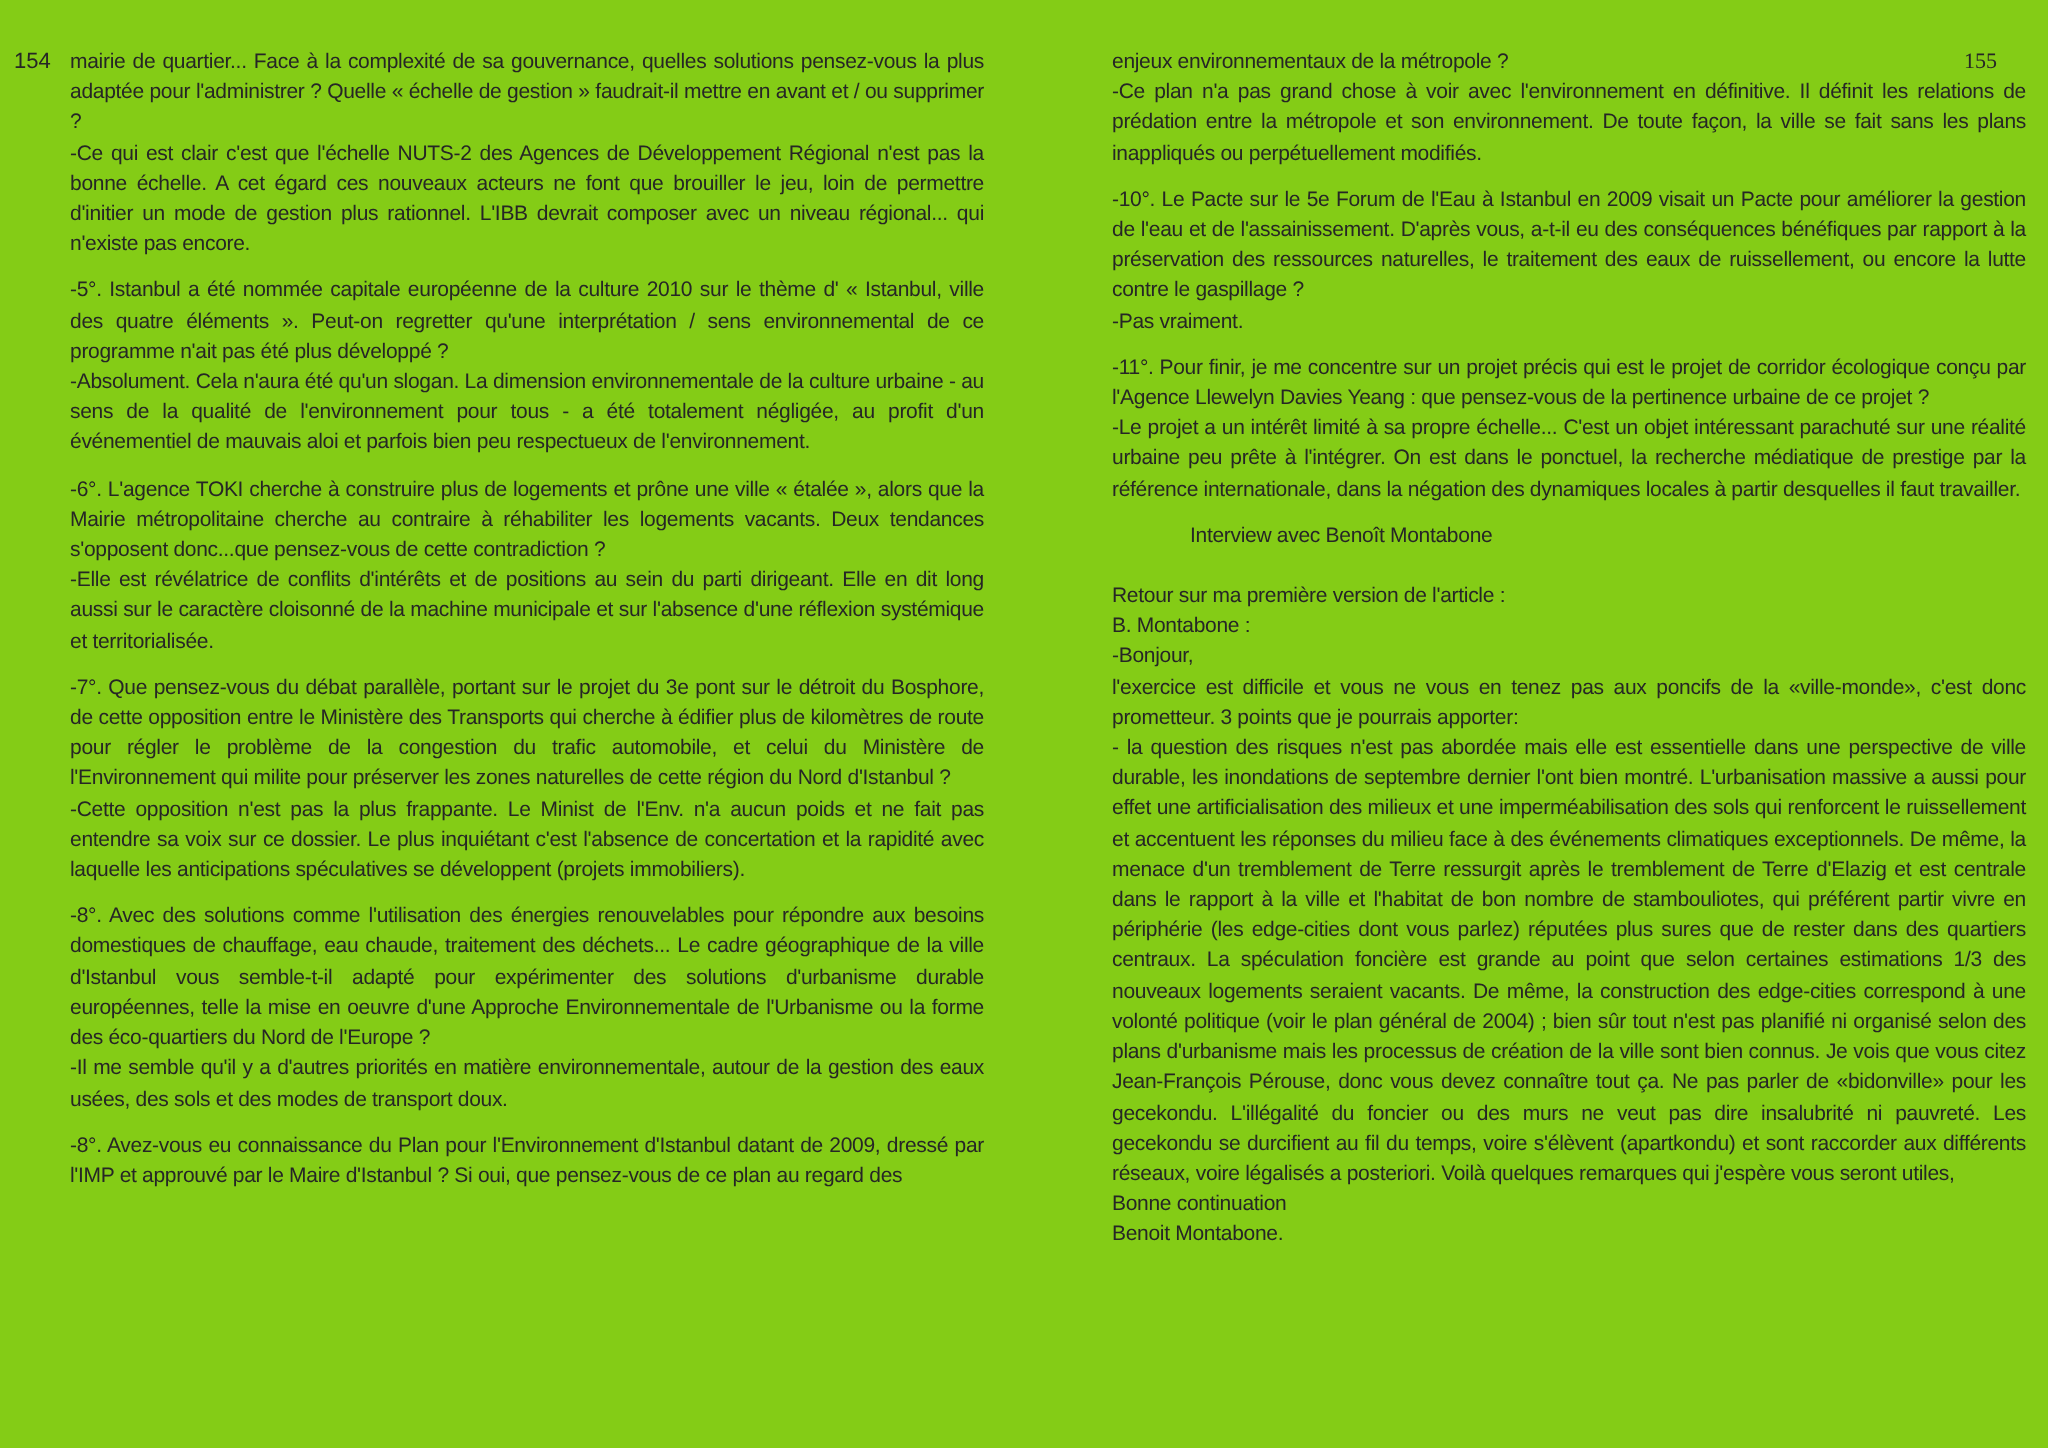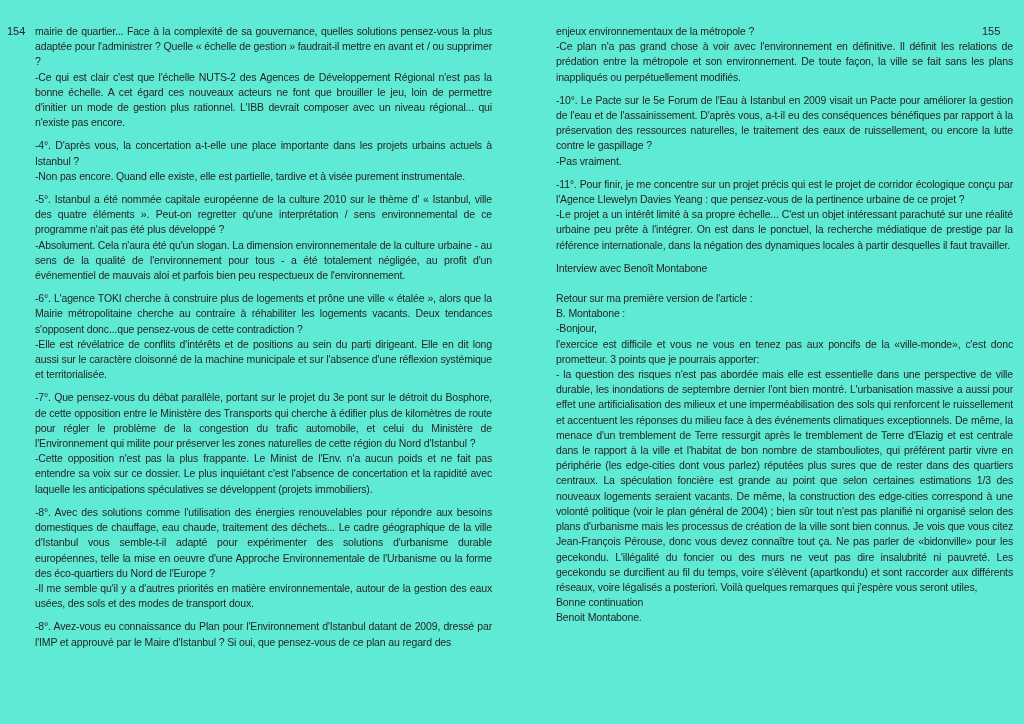--- a/index.html
+++ b/index.html
@@ -5,61 +5,60 @@
   html, body { margin: 0; padding: 0; }
   body {
     width: 1024px; height: 724px;
     background: #ffffff;
     font-family: "Liberation Sans", sans-serif;
     color: #262626;
   }
   .spread {
     position: relative;
     width: 1024px; height: 724px;
-    background: #5eead4;
+    background: #84cc16;
     overflow: hidden;
   }
   .page { position: absolute; top: 0; height: 724px; }
   .page-left  { left: 0;   width: 512px; }
   .page-right { left: 512px; width: 512px; }
   .pagenum {
     position: absolute;
     top: 24px;
     font-size: 11px;
     line-height: 15.2px;
     color: #262626;
   }
   .pagenum-left  { left: 7px; }
-  .pagenum-right { left: 470px; }
+  .pagenum-right { left: 470px; font-family: Liberation Serif, serif; }
   .textcol {
     position: absolute;
     top: 24px;
     width: 457px;
     font-size: 10.5px;
     line-height: 15.2px;
     letter-spacing: -0.15px;
     text-align: justify;
     color: #262626;
   }
   .textcol-left  { left: 35px; }
   .textcol-right { left: 44px; }
   .para { margin: 0 0 8px 0; }
   .para.gap-xl { margin-bottom: 34px; }
-  .para.gap-lg { margin-bottom: 15px; }
+  .para.gap-lg { margin-bottom: 15px; margin-left: 39px; }
 </style>
 </head>
 <body>
 
 <div class="spread">
 
   <div class="page page-left">
     <span class="pagenum pagenum-left">154</span>
     <div class="textcol textcol-left">
       <p class="para">mairie de quartier... Face à la complexité de sa gouvernance, quelles solutions pensez-vous la plus adaptée pour l'administrer ? Quelle « échelle de gestion » faudrait-il mettre en avant et / ou supprimer ?<br>-Ce qui est clair c'est que l'échelle NUTS-2 des Agences de Développement Régional n'est pas la bonne échelle. A cet égard ces nouveaux acteurs ne font que brouiller le jeu, loin de permettre d'initier un mode de gestion plus rationnel. L'IBB devrait composer avec un niveau régional... qui n'existe pas encore.</p>
-      <p class="para">-4°. D'après vous, la concertation a-t-elle une place importante dans les projets urbains actuels à Istanbul ?<br>-Non pas encore. Quand elle existe, elle est partielle, tardive et à visée purement instrumentale.</p>
       <p class="para">-5°. Istanbul a été nommée capitale européenne de la culture 2010 sur le thème d' « Istanbul, ville des quatre éléments ». Peut-on regretter qu'une interprétation / sens environnemental de ce programme n'ait pas été plus développé ?<br>-Absolument. Cela n'aura été qu'un slogan. La dimension environnementale de la culture urbaine - au sens de la qualité de l'environnement pour tous - a été totalement négligée, au profit d'un événementiel de mauvais aloi et parfois bien peu respectueux de l'environnement.</p>
       <p class="para">-6°. L'agence TOKI cherche à construire plus de logements et prône une ville « étalée », alors que la Mairie métropolitaine cherche au contraire à réhabiliter les logements vacants. Deux tendances s'opposent donc...que pensez-vous de cette contradiction ?<br>-Elle est révélatrice de conflits d'intérêts et de positions au sein du parti dirigeant. Elle en dit long aussi sur le caractère cloisonné de la machine municipale et sur l'absence d'une réflexion systémique et territorialisée.</p>
       <p class="para">-7°. Que pensez-vous du débat parallèle, portant sur le projet du 3e pont sur le détroit du Bosphore, de cette opposition entre le Ministère des Transports qui cherche à édifier plus de kilomètres de route pour régler le problème de la congestion du trafic automobile, et celui du Ministère de l'Environnement qui milite pour préserver les zones naturelles de cette région du Nord d'Istanbul ?<br>-Cette opposition n'est pas la plus frappante. Le Minist de l'Env. n'a aucun poids et ne fait pas entendre sa voix sur ce dossier. Le plus inquiétant c'est l'absence de concertation et la rapidité avec laquelle les anticipations spéculatives se développent (projets immobiliers).</p>
       <p class="para">-8°. Avec des solutions comme l'utilisation des énergies renouvelables pour répondre aux besoins domestiques de chauffage, eau chaude, traitement des déchets... Le cadre géographique de la ville d'Istanbul vous semble-t-il adapté pour expérimenter des solutions d'urbanisme durable européennes, telle la mise en oeuvre d'une Approche Environnementale de l'Urbanisme ou la forme des éco-quartiers du Nord de l'Europe ?<br>-Il me semble qu'il y a d'autres priorités en matière environnementale, autour de la gestion des eaux usées, des sols et des modes de transport doux.</p>
       <p class="para">-8°. Avez-vous eu connaissance du Plan pour l'Environnement d'Istanbul datant de 2009, dressé par l'IMP et approuvé par le Maire d'Istanbul ? Si oui, que pensez-vous de ce plan au regard des</p>
     </div>
   </div>
 
   <div class="page page-right">
     <span class="pagenum pagenum-right">155</span>

